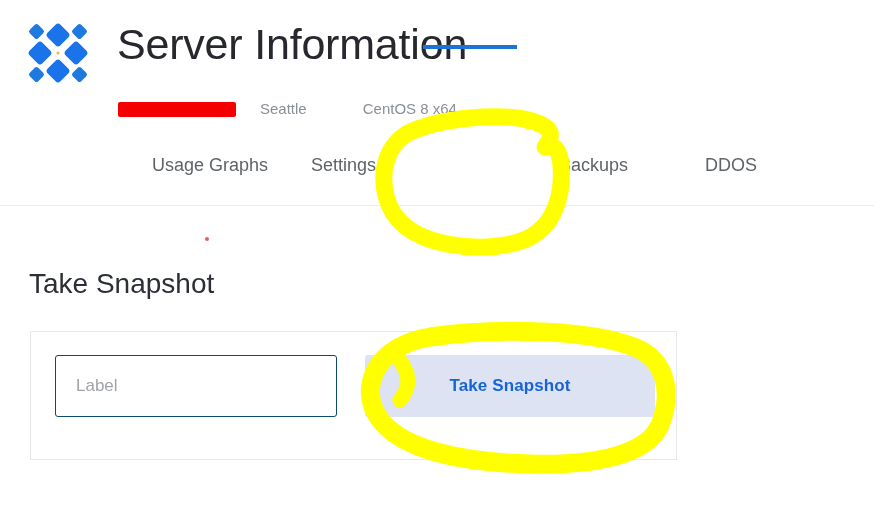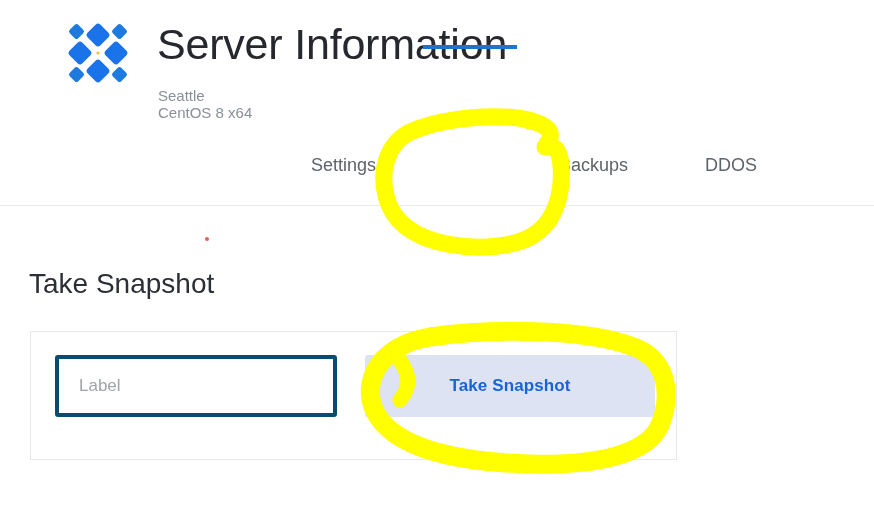--- a/index.html
+++ b/index.html
@@ -15,21 +15,20 @@
     font-family: "Liberation Sans", sans-serif;
     -webkit-font-smoothing: antialiased;
   }
 
   
   #header {
     position: absolute;
     left: 0; top: 0;
     width: 778px;
     height: 150px;
-    margin-left: 40px;
   }
   #brand-logo {
     position: absolute;
     left: 27px;
     top: 22px;
     width: 62px;
     height: 62px;
   }
   #page-title {
     position: absolute;
@@ -38,25 +37,24 @@
     font-size: 43px;
     font-weight: 400;
     color: #26282e;
     letter-spacing: -0.2px;
     line-height: 1.08;
     white-space: nowrap;
   }
   #meta-row {
     position: absolute;
     left: 118px;
-    top: 85px;
+    top: 93px;
     height: 24px;
     display: flex;
-    align-items: flex-start;
-    flex-direction: column;
+    align-items: flex-end;
   }
   #redaction-bar {
     width: 118px;
     height: 15px;
     background: #f50000;
     border-radius: 2px;
     margin-right: 24px;
     margin-top: 2px;
   }
   .meta-text {
@@ -122,21 +120,21 @@
     background: #ffffff;
     box-sizing: border-box;
   }
   #label-input {
     position: absolute;
     left: 55px;
     top: 355px;
     width: 282px;
     height: 62px;
     box-sizing: border-box;
-    border: 4px solid #0c4a6e;
+    border: 1px solid #0c4a6e;
     border-radius: 3px;
     background: #ffffff;
     font-family: "Liberation Sans", sans-serif;
     font-size: 17px;
     color: #3a3d42;
     padding: 0 20px;
     outline: none;
   }
   #label-input::placeholder {
     color: #a0a4a9;
@@ -201,20 +199,21 @@
   <div id="page-title">Server Information</div>
 
   <div id="meta-row">
     <div id="redaction-bar"></div>
     <span id="meta-location" class="meta-text">Seattle</span>
     <span id="meta-os" class="meta-text">CentOS 8 x64</span>
   </div>
 </div>
 
 <div id="tabs">
+  <div class="tab" style="left:152px">Usage Graphs</div>
   <div class="tab" style="left:311px">Settings</div>
   <div class="tab" style="left:559px">Backups</div>
   <div class="tab" style="left:705px">DDOS</div>
 </div>
 <div id="tab-underline"></div>
 <div id="tabs-divider"></div>
 
 <div id="section-heading">Take Snapshot</div>
 
 <div id="snapshot-card"></div>

